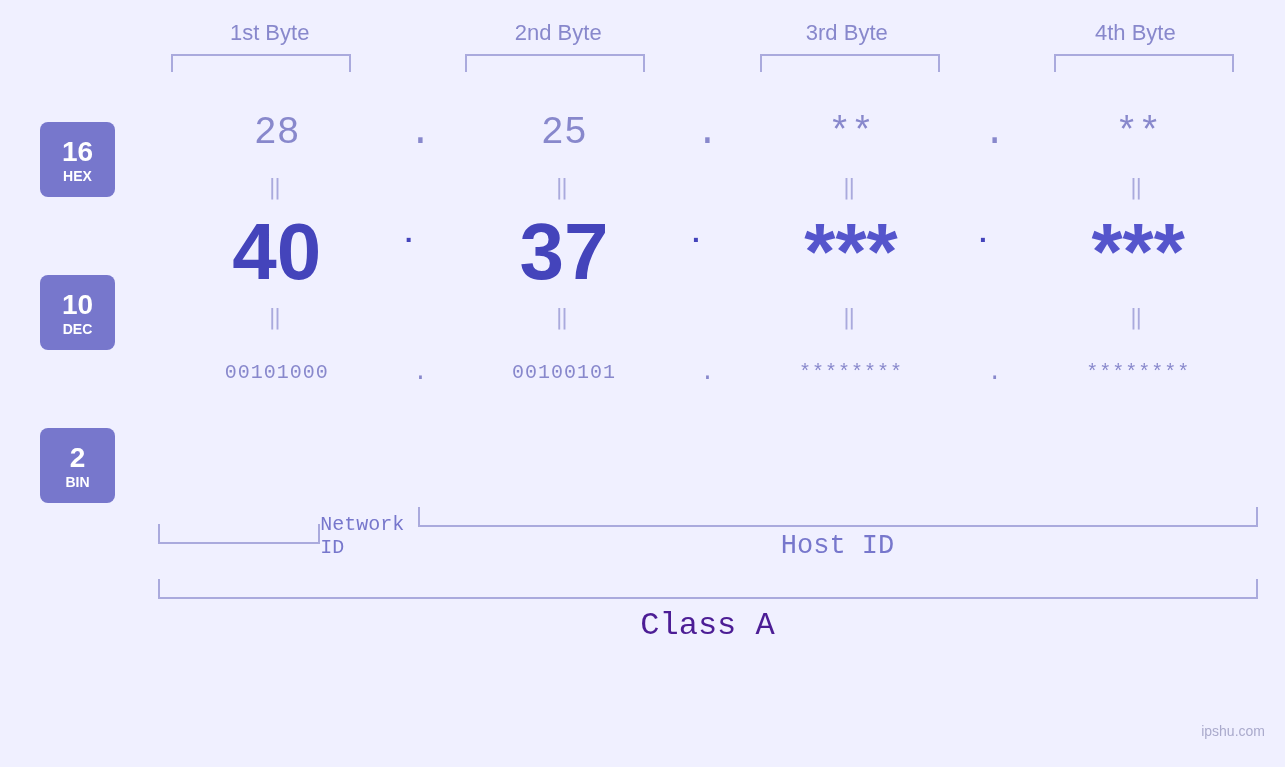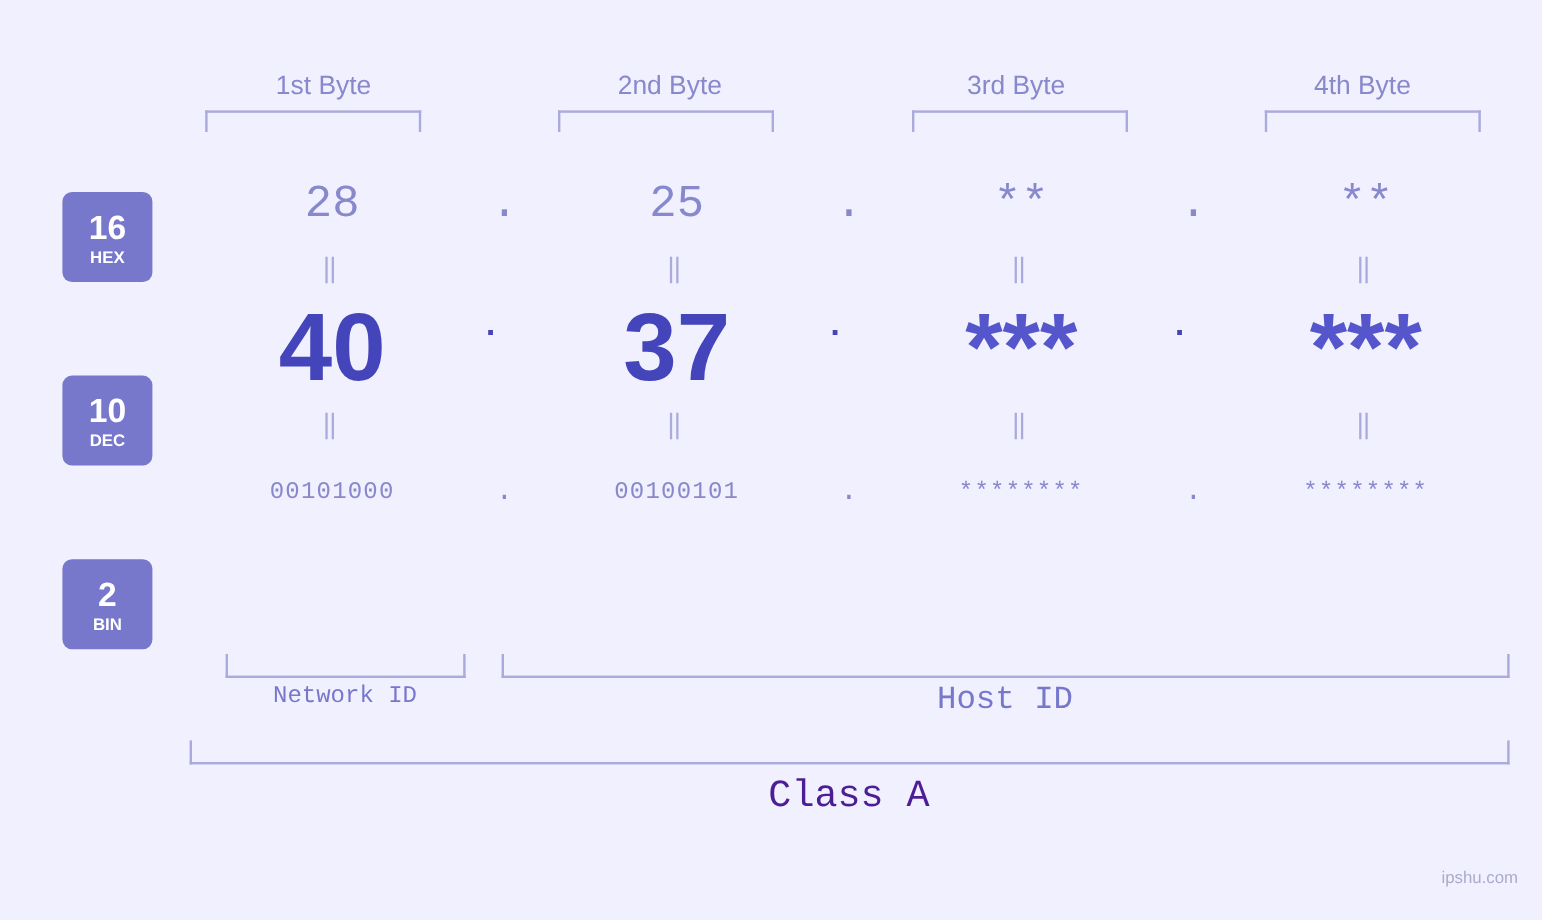--- a/index.html
+++ b/index.html
@@ -31,21 +31,20 @@
       justify-content: space-around;
       margin-bottom: 8px;
     }
 
     .byte-header {
       font-size: 22px;
       color: #8888cc;
       text-align: center;
       width: 220px;
       font-family: Arial, sans-serif;
-      margin-top: 38px;
     }
 
     
     .brackets-row {
       display: flex;
       width: 1100px;
       margin-left: 120px;
       justify-content: space-around;
       margin-bottom: 20px;
     }
@@ -63,21 +62,21 @@
       width: 1285px;
       align-items: flex-start;
       position: relative;
     }
 
     
     .labels-col {
       display: flex;
       flex-direction: column;
       width: 130px;
-      padding-left: 52px;
+      padding-left: 40px;
       gap: 78px;
       margin-top: 30px;
     }
 
     .base-badge {
       background: #7777cc;
       color: white;
       border-radius: 8px;
       width: 75px;
       height: 75px;
@@ -316,21 +315,21 @@
         <div class="cell"><span class="bin-val hidden">********</span></div>
         <div class="dot-cell"><span class="bin-dot">.</span></div>
         <div class="cell"><span class="bin-val hidden">********</span></div>
       </div>
 
     </div>
   </div>
 
   <div style="display:flex; width:1100px; margin-left:130px; margin-top:4px;">
 
-    <div style="display:flex;flex-direction:column;align-items:center; width:260px;">
+    <div style="display:flex;flex-direction:row;align-items:center; width:260px;">
       <div style="width:200px; height:20px; border:2px solid #aaaadd; border-top:none;"></div>
       <span style="font-size:20px;color:#7777cc;font-family:'Courier New',monospace;margin-top:4px;">Network ID</span>
     </div>
 
     <div style="display:flex;flex-direction:column;align-items:center; flex:1;">
       <div style="width:100%; height:20px; border:2px solid #aaaadd; border-top:none;"></div>
       <span style="font-size:27px;color:#7777cc;font-family:'Courier New',monospace;margin-top:4px;">Host ID</span>
     </div>
   </div>
 

